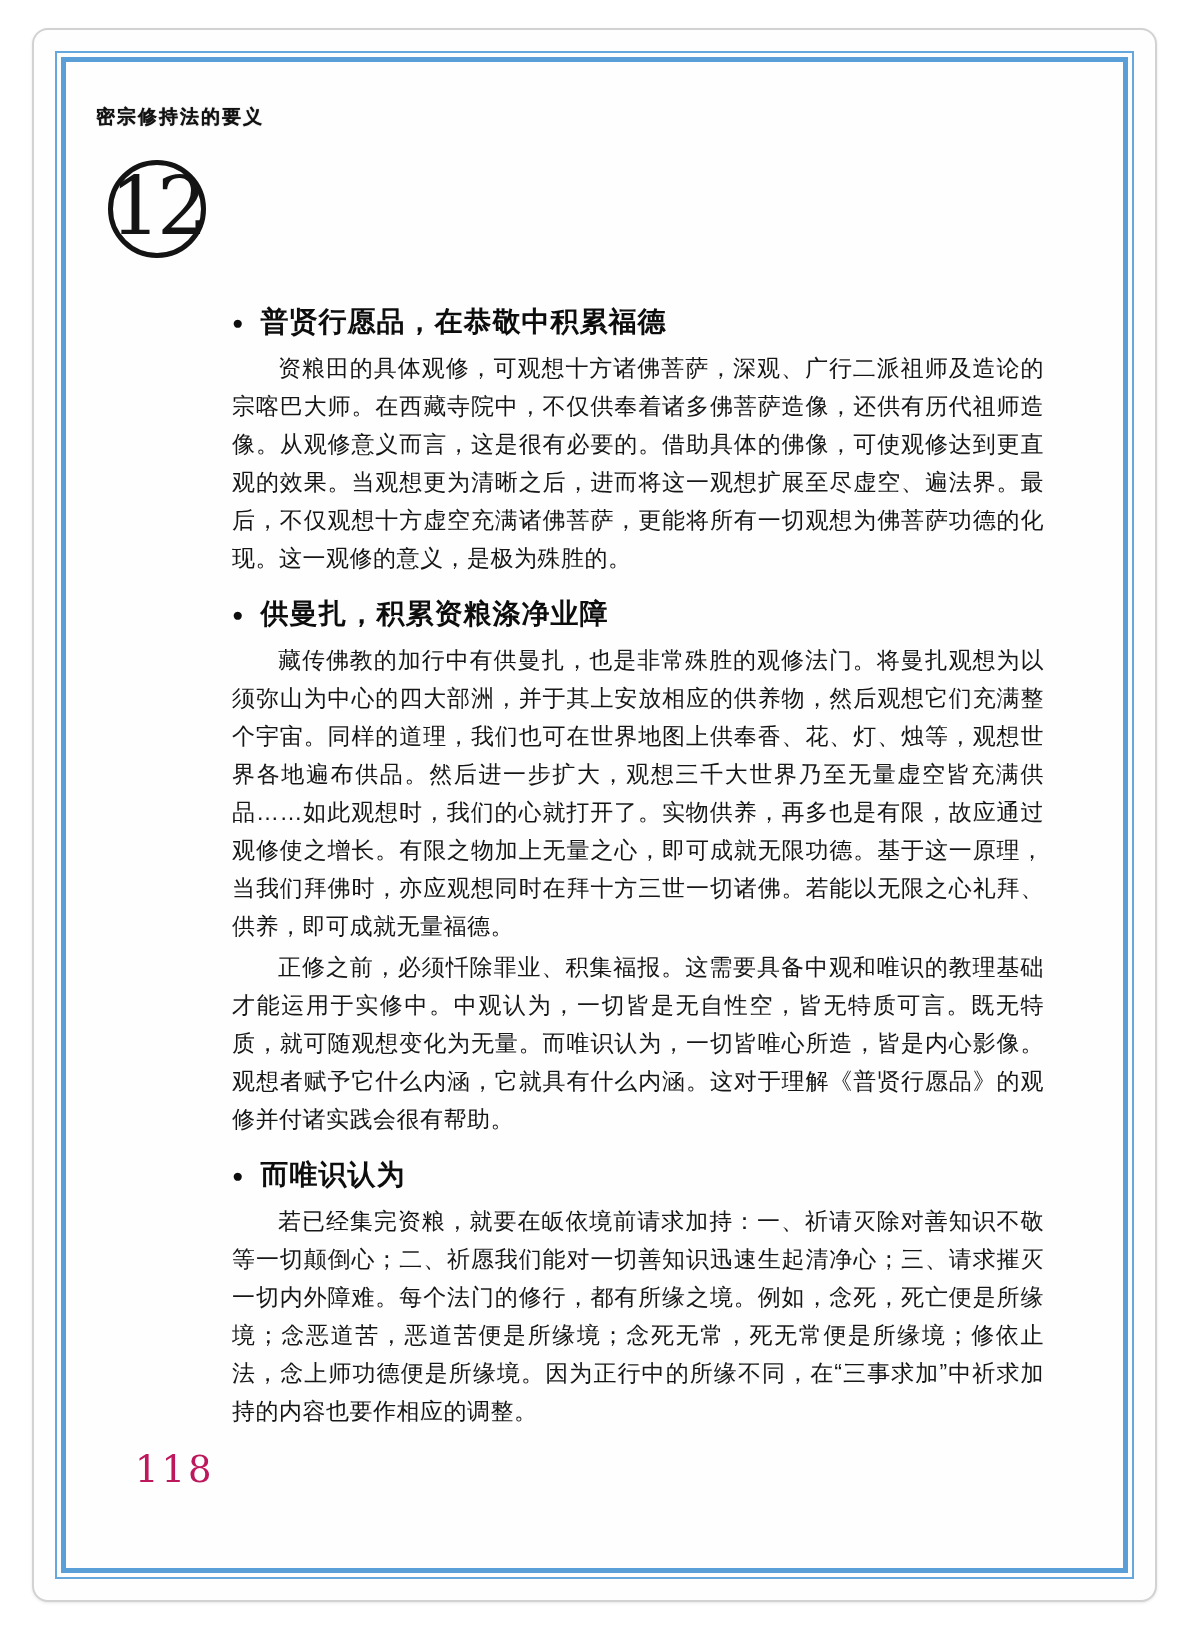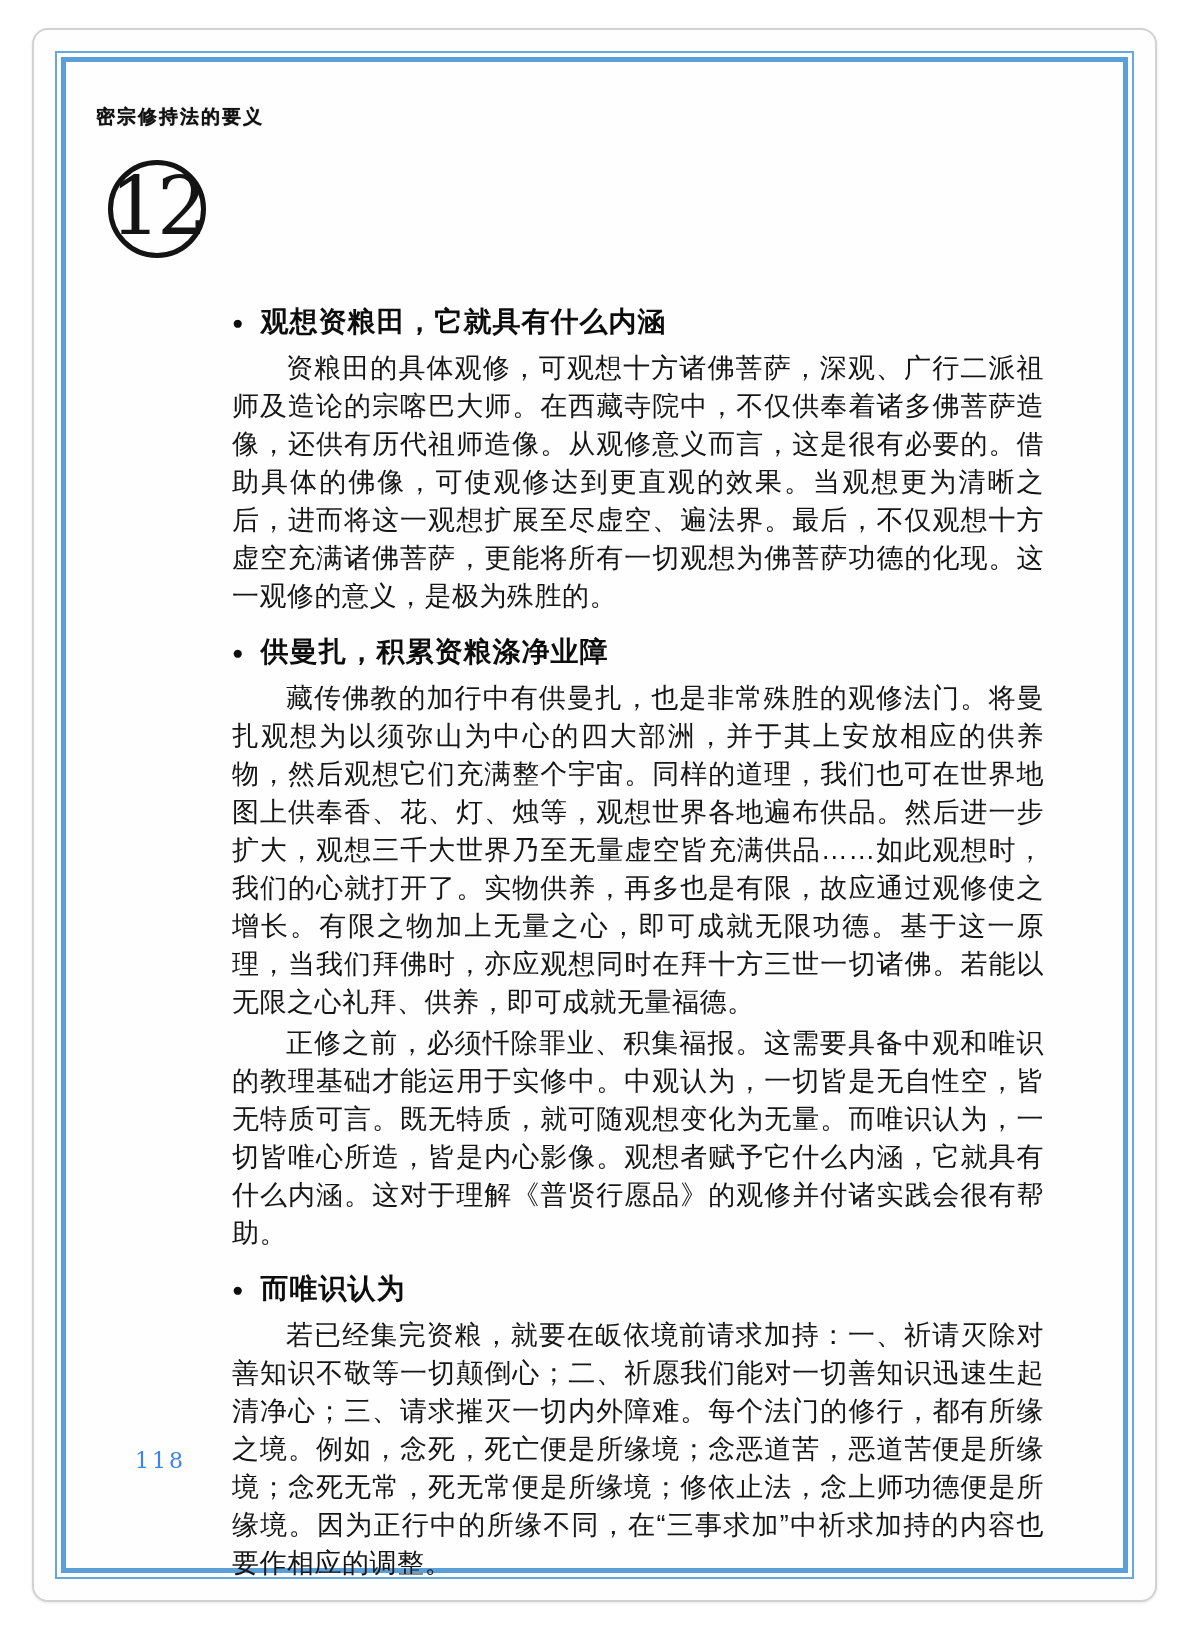--- a/index.html
+++ b/index.html
@@ -102,37 +102,37 @@
   .section:first-child .section-title { margin-top: 0; }
 
   .bullet {
     font-size: 19px;
     margin-right: 16px;
     transform: translateY(1px);
     color: #0d0d0d;
   }
 
   .body-para {
-    font-size: 27px;
+    font-size: 23px;
     line-height: 38px;
     text-align: justify;
     text-indent: 2em;
     letter-spacing: 0.5px;
     color: #161616;
   }
   .body-para + .body-para { margin-top: 3px; }
 
   .page-number {
     position: absolute;
     left: 101px;
     top: 1418px;
     font-family: "DejaVu Serif", "Liberation Serif", serif;
-    font-size: 22px;
+    font-size: 37px;
     letter-spacing: 3px;
-    color: #3b82f6;
+    color: #be185d;
   }
 </style>
 </head>
 <body>
 
 <div class="stage">
   <div class="page-card">
 
     <div class="frame-thin"></div>
     <div class="frame-thick"></div>
@@ -141,21 +141,21 @@
 
     <div class="chapter-badge">
       <span class="chapter-number">12</span>
     </div>
 
     <div class="content">
 
       <div class="section">
         <div class="section-title">
           <span class="bullet">●</span>
-          <span>观想资粮田，它就具有什么内涵</span>
+          <span>普贤行愿品，在恭敬中积累福德</span>
         </div>
         <p class="body-para">资粮田的具体观修，可观想十方诸佛菩萨，深观、广行二派祖师及造论的宗喀巴大师。在西藏寺院中，不仅供奉着诸多佛菩萨造像，还供有历代祖师造像。从观修意义而言，这是很有必要的。借助具体的佛像，可使观修达到更直观的效果。当观想更为清晰之后，进而将这一观想扩展至尽虚空、遍法界。最后，不仅观想十方虚空充满诸佛菩萨，更能将所有一切观想为佛菩萨功德的化现。这一观修的意义，是极为殊胜的。</p>
       </div>
 
       <div class="section">
         <div class="section-title">
           <span class="bullet">●</span>
           <span>供曼扎，积累资粮涤净业障</span>
         </div>
         <p class="body-para">藏传佛教的加行中有供曼扎，也是非常殊胜的观修法门。将曼扎观想为以须弥山为中心的四大部洲，并于其上安放相应的供养物，然后观想它们充满整个宇宙。同样的道理，我们也可在世界地图上供奉香、花、灯、烛等，观想世界各地遍布供品。然后进一步扩大，观想三千大世界乃至无量虚空皆充满供品……如此观想时，我们的心就打开了。实物供养，再多也是有限，故应通过观修使之增长。有限之物加上无量之心，即可成就无限功德。基于这一原理，当我们拜佛时，亦应观想同时在拜十方三世一切诸佛。若能以无限之心礼拜、供养，即可成就无量福德。</p>

